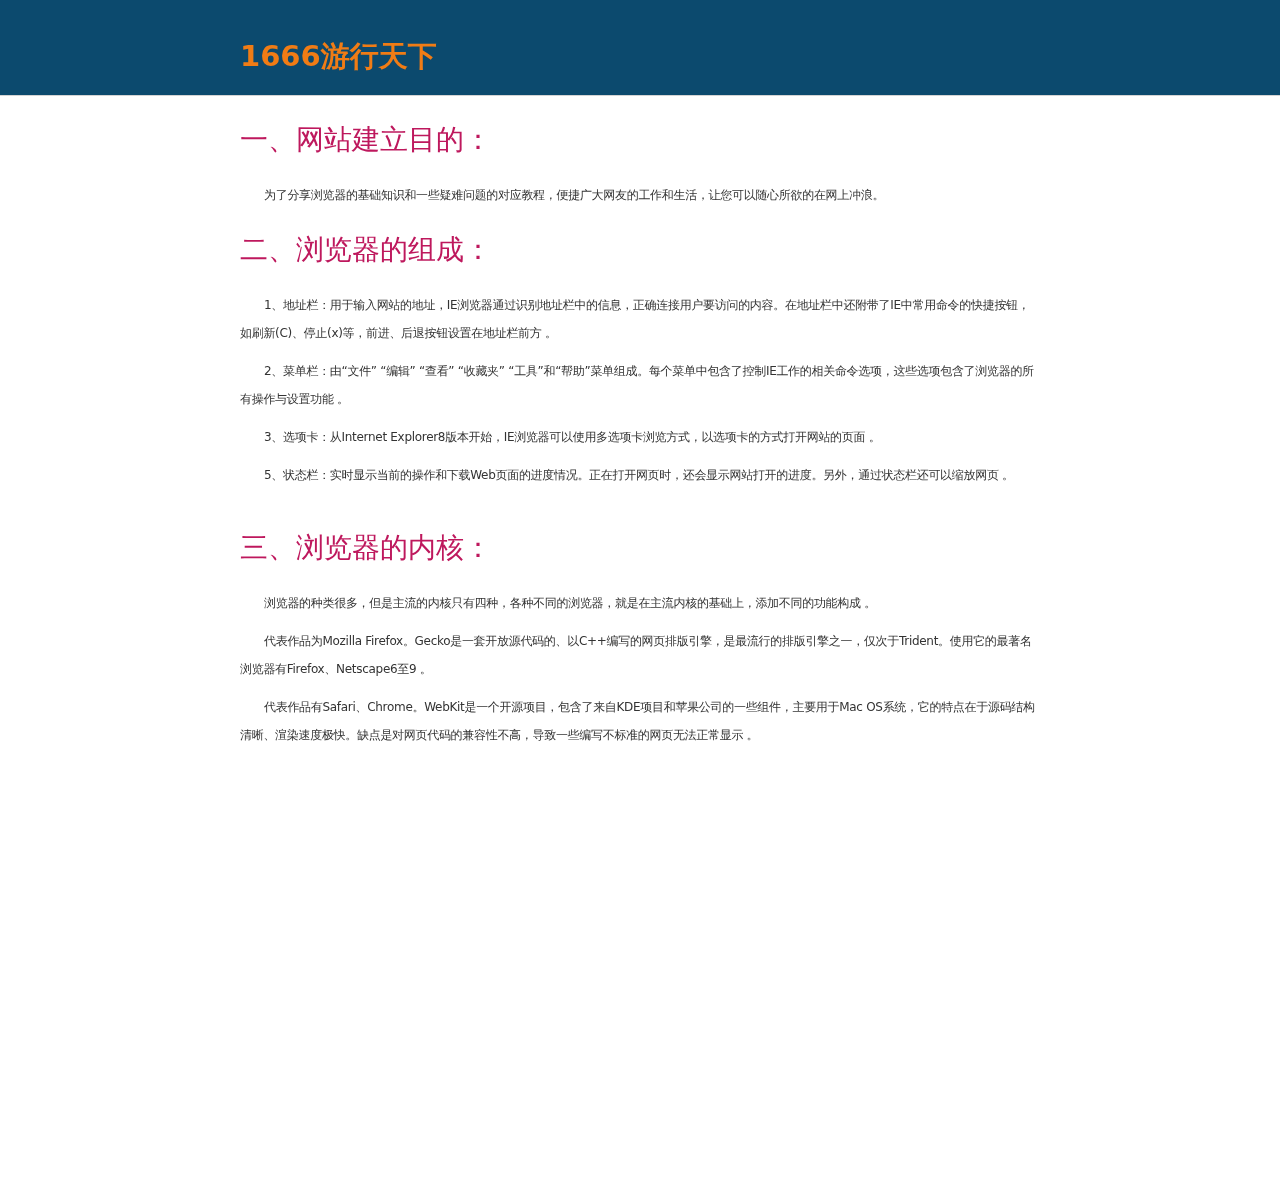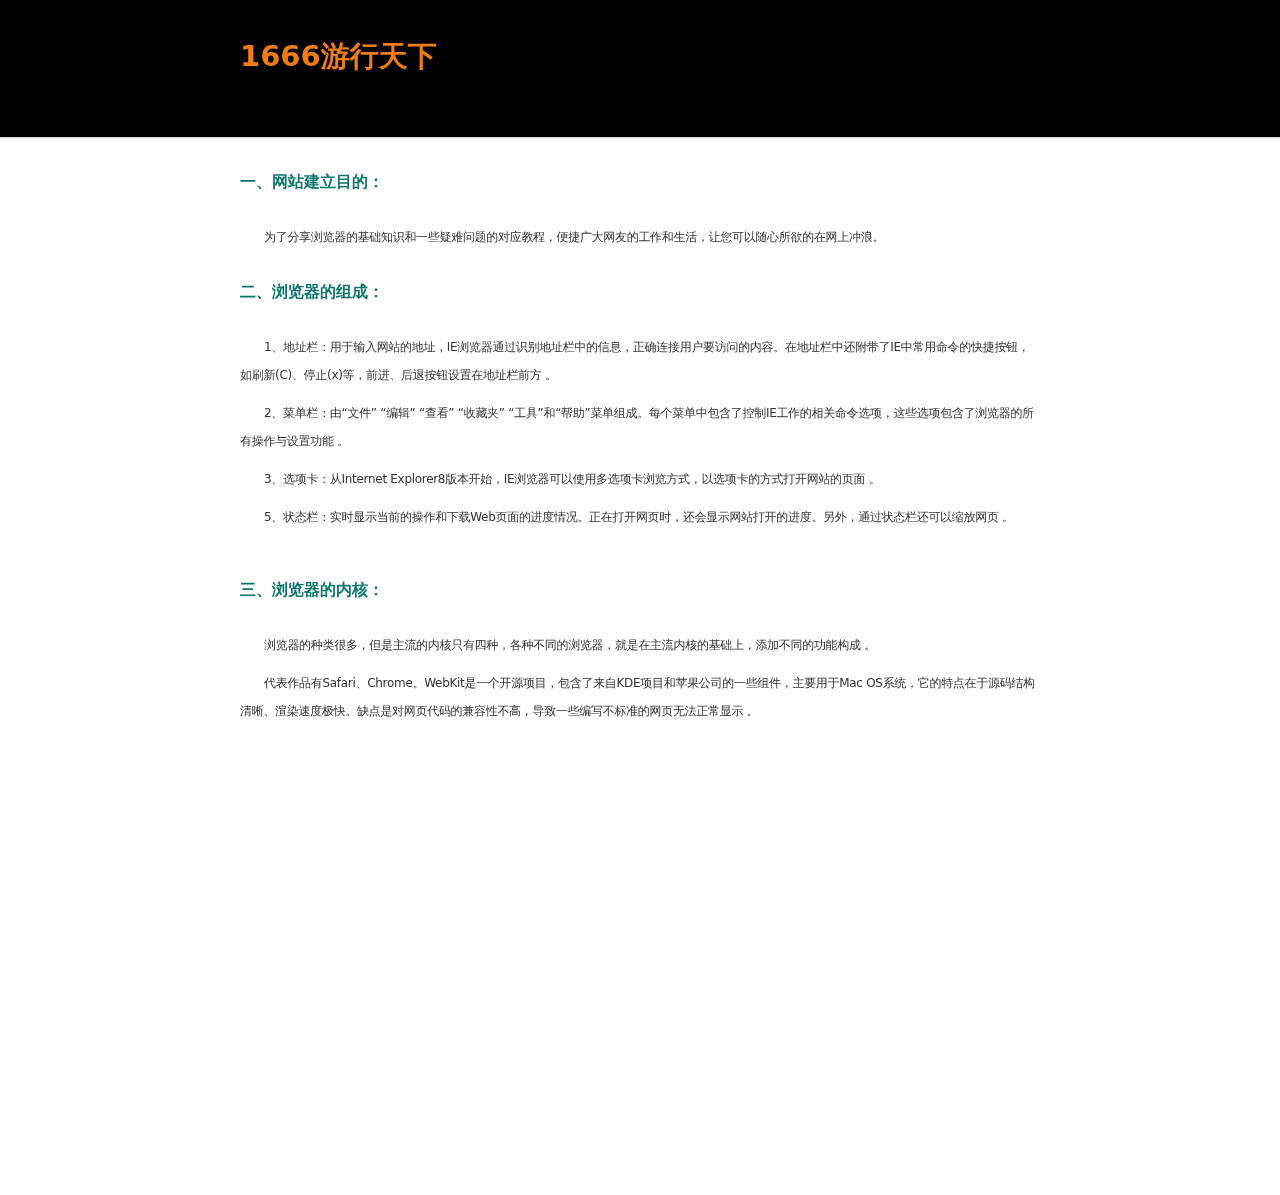--- a/index.html
+++ b/index.html
@@ -4,45 +4,45 @@
   <style>
     * { box-sizing: border-box; margin: 0; padding: 0; }
     html, body { background: #ffffff; }
     body {
       width: 1280px;
       min-height: 1195px;
       font-family: "DejaVu Sans", "Liberation Sans", sans-serif;
       color: #333333;
     }
     .site-header {
-      height: 138px;
-      background: #000000;
+      height: 96px;
+      background: #0c4a6e;
       border-bottom: 1px solid #d4d4d4;
       position: relative;
     }
     .site-title {
       position: absolute;
       left: 240px;
       top: 38px;
       font-size: 29px;
       font-weight: bold;
       color: #f07c15;
       letter-spacing: 0px;
       line-height: 36px;
       text-decoration: none;
     }
     .content {
       width: 800px;
       margin-left: 240px;
       padding-top: 27px;
     }
     .section-title {
-      font-size: 16px;
-      font-weight: bold;
-      color: #0f766e;
+      font-size: 28px;
+      font-weight: normal;
+      color: #be185d;
       line-height: 34px;
       margin-bottom: 24px;
     }
     .para {
       font-size: 12px;
       line-height: 28px;
       color: #333333;
       text-indent: 2em;
       margin-bottom: 10px;
       letter-spacing: -0.3px;
@@ -69,16 +69,17 @@
     <h2 class="section-title">二、浏览器的组成：</h2>
     <p class="para">1、地址栏：用于输入网站的地址，IE浏览器通过识别地址栏中的信息，正确连接用户要访问的内容。在地址栏中还附带了IE中常用命令的快捷按钮，如刷新(C)、停止(x)等，前进、后退按钮设置在地址栏前方 。</p>
     <p class="para">2、菜单栏：由“文件” “编辑” “查看” “收藏夹” “工具”和“帮助”菜单组成。每个菜单中包含了控制IE工作的相关命令选项，这些选项包含了浏览器的所有操作与设置功能 。</p>
     <p class="para">3、选项卡：从Internet Explorer8版本开始，IE浏览器可以使用多选项卡浏览方式，以选项卡的方式打开网站的页面 。</p>
     <p class="para">5、状态栏：实时显示当前的操作和下载Web页面的进度情况。正在打开网页时，还会显示网站打开的进度。另外，通过状态栏还可以缩放网页 。</p>
   </section>
 
   <section class="section">
     <h2 class="section-title">三、浏览器的内核：</h2>
     <p class="para">浏览器的种类很多，但是主流的内核只有四种，各种不同的浏览器，就是在主流内核的基础上，添加不同的功能构成 。</p>
+    <p class="para">代表作品为Mozilla Firefox。Gecko是一套开放源代码的、以C++编写的网页排版引擎，是最流行的排版引擎之一，仅次于Trident。使用它的最著名浏览器有Firefox、Netscape6至9 。</p>
     <p class="para">代表作品有Safari、Chrome。WebKit是一个开源项目，包含了来自KDE项目和苹果公司的一些组件，主要用于Mac OS系统，它的特点在于源码结构清晰、渲染速度极快。缺点是对网页代码的兼容性不高，导致一些编写不标准的网页无法正常显示 。</p>
   </section>
 
 </main>
 
 </body></html>

